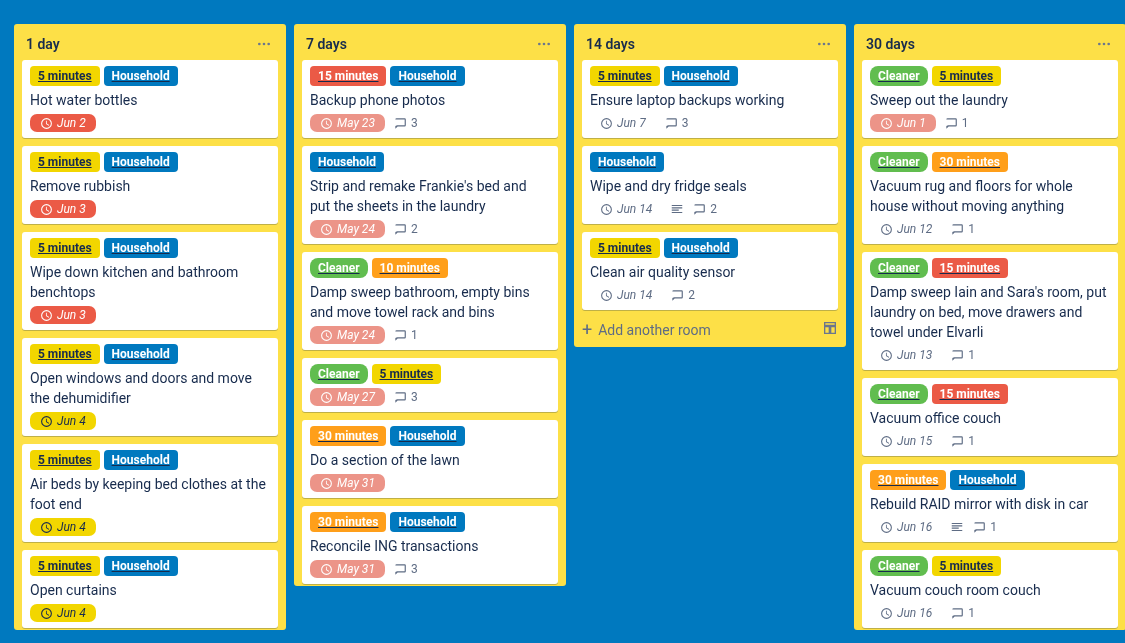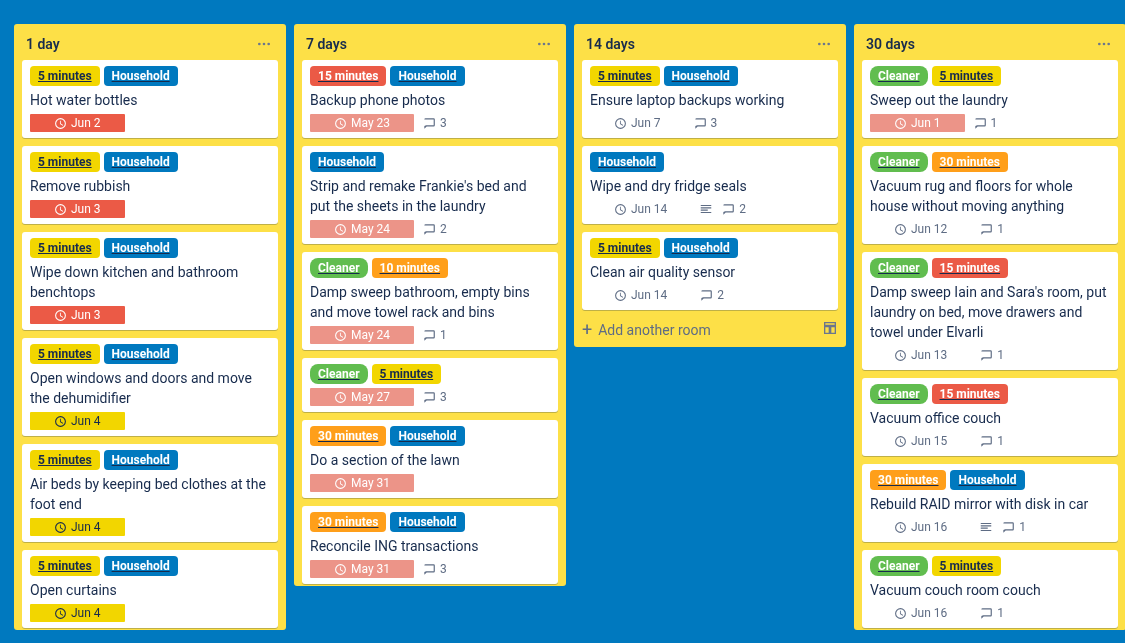--- a/index.html
+++ b/index.html
@@ -99,26 +99,27 @@
   }
   .badge {
     display: inline-flex;
     align-items: center;
     gap: 4px;
     font-size: 12px;
     color: #5e6c84;
   }
   .badge svg { width: 14px; height: 14px; fill: #5e6c84; }
   .due {
-    border-radius: 1px;
-    padding: 2px 24px;
+    border-radius: 7px;
+    padding: 2px 10px;
     font-size: 12px;
     display: inline-flex;
     align-items: center;
     gap: 4px;
+    font-style: italic;
   }
   .due.overdue-red { background: #eb5a46; color: #fff; }
   .due.overdue-red svg { fill: #fff; }
   .due.overdue-pink { background: #ec9488; color: #fff; }
   .due.overdue-pink svg { fill: #fff; }
   .due.upcoming { background: #f2d600; color: #172b4d; }
   .due.upcoming svg { fill: #172b4d; }
   .due.none { color: #5e6c84; }
   .due.none svg { fill: #5e6c84; }
   .due svg { width: 13px; height: 13px; }

